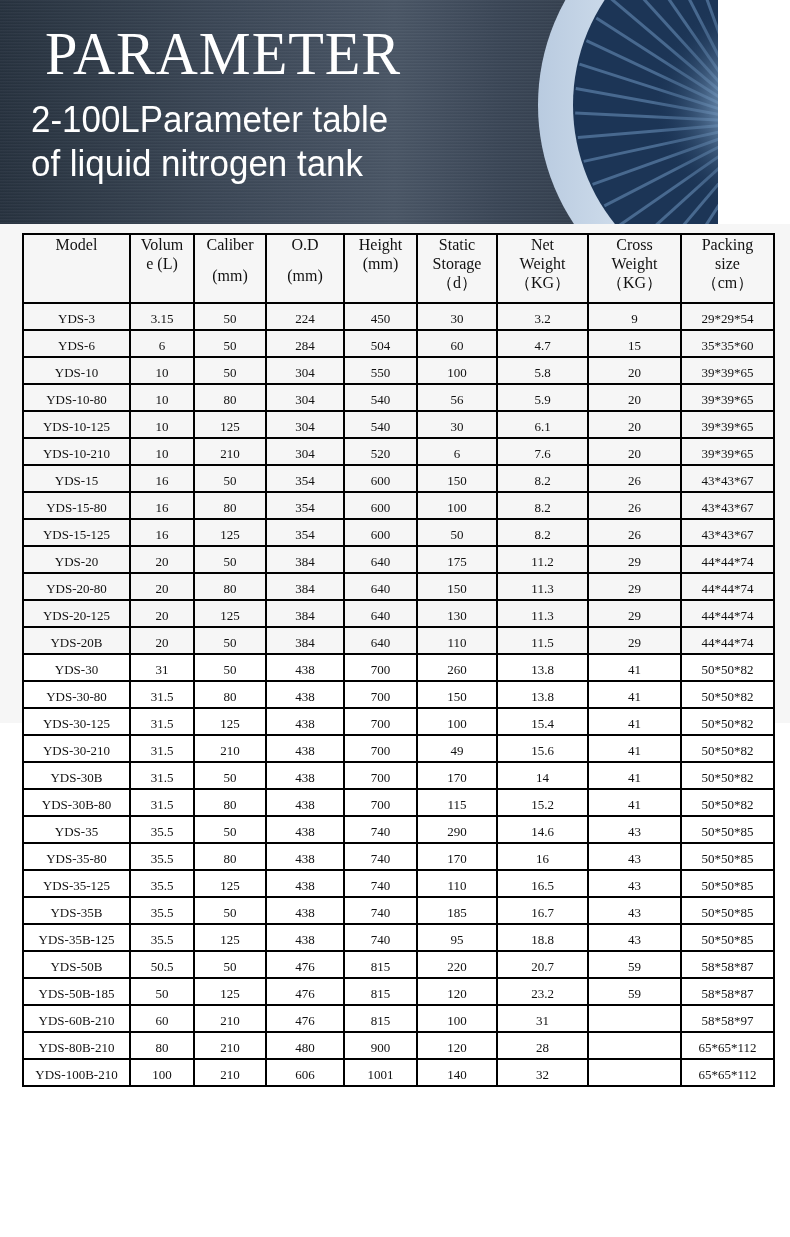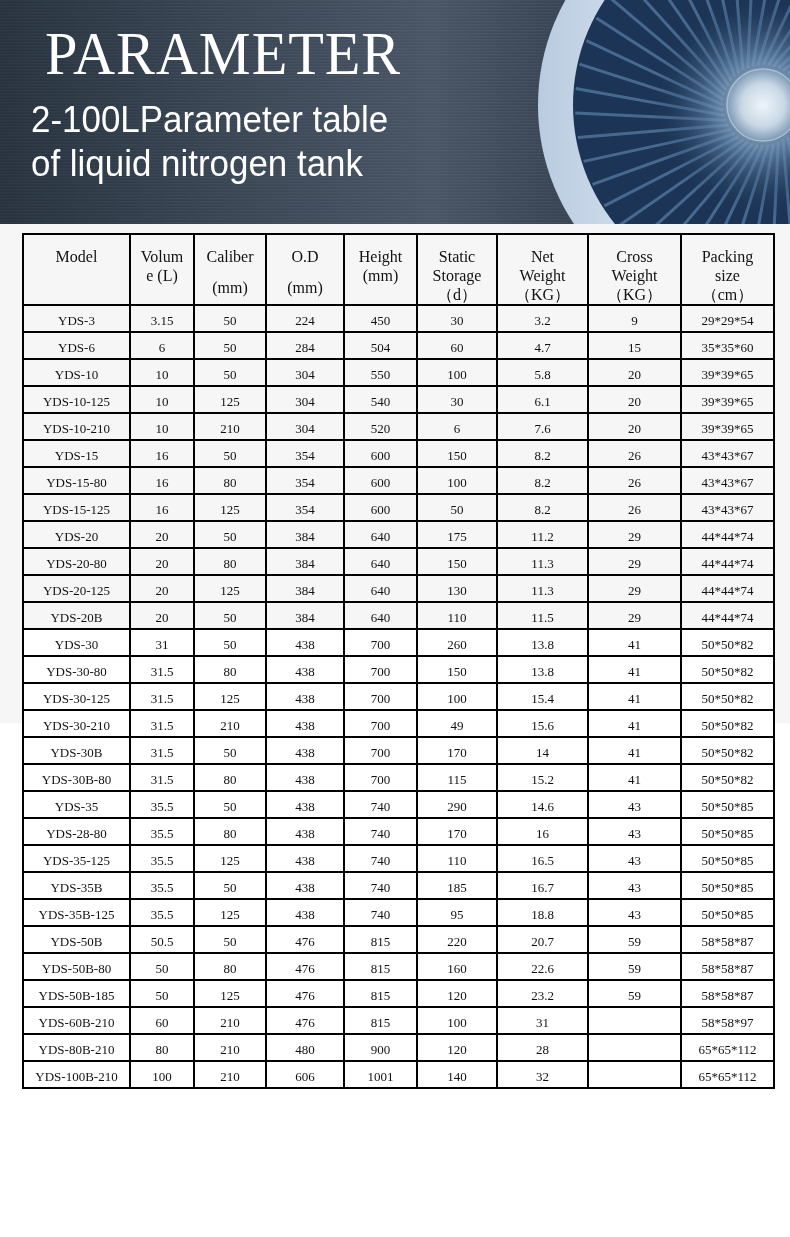--- a/index.html
+++ b/index.html
@@ -6,21 +6,21 @@
     body {
       width: 790px;
       height: 1237px;
       position: relative;
       overflow: hidden;
       background: #ffffff;
       font-family: "Liberation Serif", serif;
     }
     .banner {
       position: absolute; left: 0; top: 0;
-      width: 790px; height: 224px;
+      width: 718px; height: 224px;
       overflow: hidden;
       background:
         repeating-linear-gradient(180deg, rgba(255,255,255,0.035) 0px, rgba(255,255,255,0.035) 1px, rgba(0,0,0,0.05) 2px, rgba(0,0,0,0) 3px),
         linear-gradient(90deg, #27323f 0%, #3b4756 30%, #4a5666 55%, #3a4656 70%, #2a3543 100%);
     }
     .banner-title {
       position: absolute; left: 45px; top: 18px;
       font-family: "Liberation Serif", serif;
       font-size: 62px; letter-spacing: 1px;
       color: #ffffff; line-height: 70px;
@@ -56,21 +56,21 @@
       border: 2px solid #000;
       text-align: center;
       padding: 0;
       font-weight: normal;
     }
     table.params th {
       height: 69px;
       font-size: 16px;
       line-height: 19px;
       vertical-align: top;
-      padding-top: 12px;
+      padding-top: 0;
       box-sizing: border-box;
     }
     table.params td {
       height: 27px;
       font-size: 13px;
       vertical-align: bottom;
       padding-bottom: 2px;
       box-sizing: border-box;
     }
     table.params tr.grey td { background: #f6f6f6; }
@@ -267,20 +267,31 @@
         <td>10</td>
         <td>50</td>
         <td>304</td>
         <td>550</td>
         <td>100</td>
         <td>5.8</td>
         <td>20</td>
         <td>39*39*65</td>
       </tr>
       <tr class="grey">
+        <td>YDS-10-80</td>
+        <td>10</td>
+        <td>80</td>
+        <td>304</td>
+        <td>540</td>
+        <td>56</td>
+        <td>5.9</td>
+        <td>20</td>
+        <td>39*39*65</td>
+      </tr>
+      <tr class="grey">
         <td>YDS-10-125</td>
         <td>10</td>
         <td>125</td>
         <td>304</td>
         <td>540</td>
         <td>30</td>
         <td>6.1</td>
         <td>20</td>
         <td>39*39*65</td>
       </tr>
@@ -443,21 +454,21 @@
         <td>35.5</td>
         <td>50</td>
         <td>438</td>
         <td>740</td>
         <td>290</td>
         <td>14.6</td>
         <td>43</td>
         <td>50*50*85</td>
       </tr>
       <tr class="white">
-        <td>YDS-28-80</td>
+        <td>YDS-35-80</td>
         <td>35.5</td>
         <td>80</td>
         <td>438</td>
         <td>740</td>
         <td>170</td>
         <td>16</td>
         <td>43</td>
         <td>50*50*85</td>
       </tr>
       <tr class="white">
@@ -494,31 +505,20 @@
         <td>50*50*85</td>
       </tr>
       <tr class="white">
         <td>YDS-50B</td>
         <td>50.5</td>
         <td>50</td>
         <td>476</td>
         <td>815</td>
         <td>220</td>
         <td>20.7</td>
-        <td>59</td>
-        <td>58*58*87</td>
-      </tr>
-      <tr class="white">
-        <td>YDS-50B-80</td>
-        <td>50</td>
-        <td>80</td>
-        <td>476</td>
-        <td>815</td>
-        <td>160</td>
-        <td>22.6</td>
         <td>59</td>
         <td>58*58*87</td>
       </tr>
       <tr class="white">
         <td>YDS-50B-185</td>
         <td>50</td>
         <td>125</td>
         <td>476</td>
         <td>815</td>
         <td>120</td>

